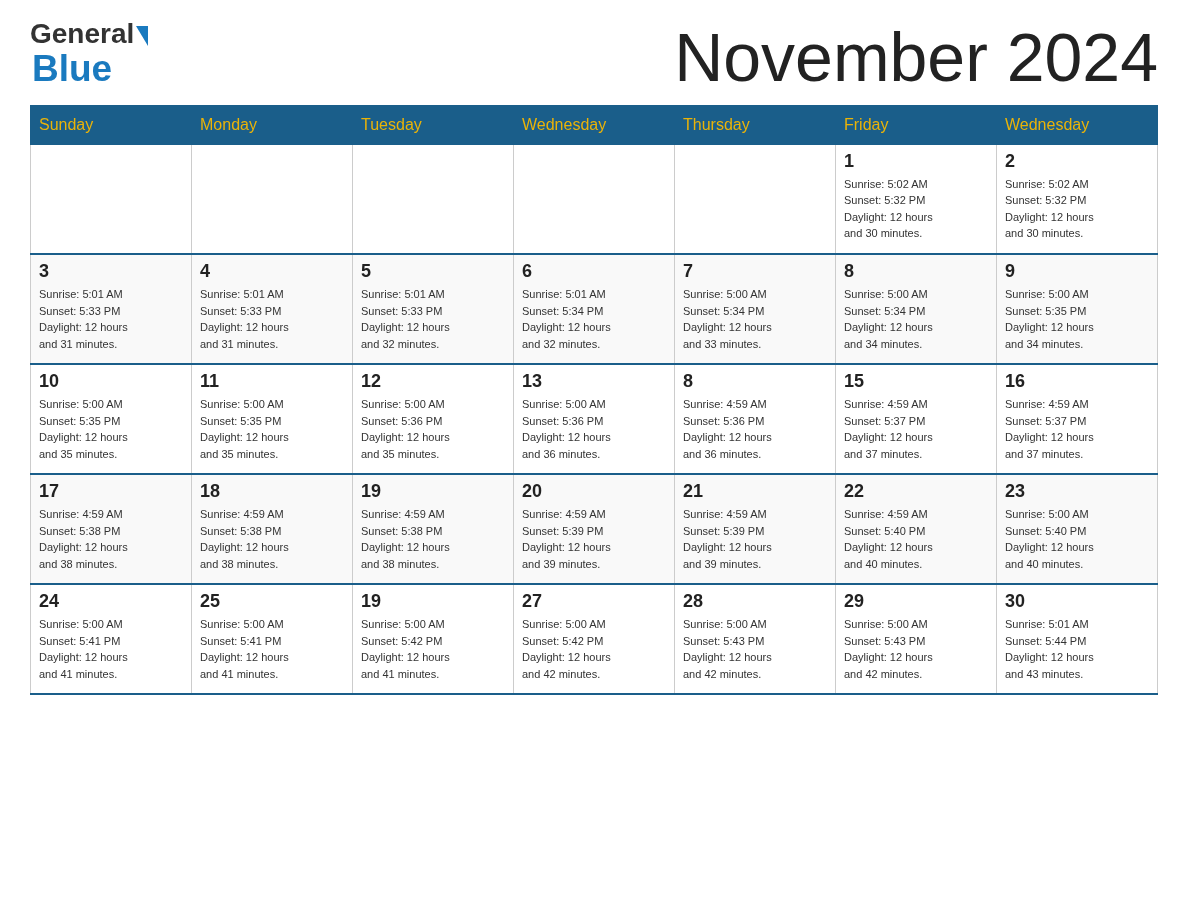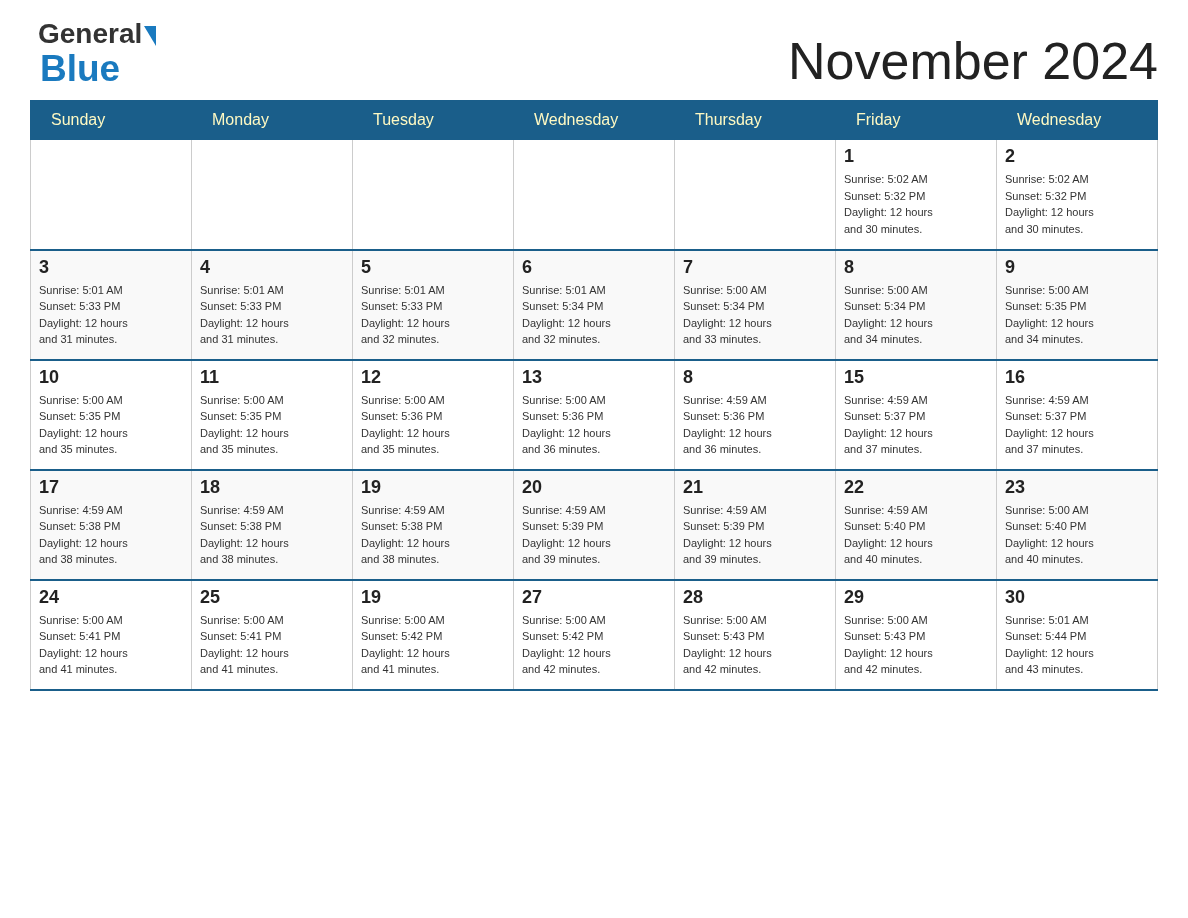--- a/index.html
+++ b/index.html
@@ -6,23 +6,22 @@
     body {
       background: #fff;
       font-family: Arial, sans-serif;
       width: 1188px;
       min-height: 918px;
       padding: 20px 30px;
     }
     .header {
       display: flex;
       justify-content: space-between;
-      align-items: flex-end;
+      align-items: flex-start;
       margin-bottom: 10px;
-      margin-left: 8px;
     }
     .logo {
       display: flex;
       flex-direction: column;
       align-items: flex-start;
     }
     .logo-text {
       display: flex;
       align-items: center;
       font-size: 28px;
@@ -43,41 +42,41 @@
     }
     .logo-blue {
       color: #1a7abf;
       font-size: 28px;
       font-weight: bold;
     }
     .title-section {
       text-align: right;
     }
     .month-title {
-      font-size: 52px;
+      font-size: 68px;
       font-weight: normal;
       color: #222;
       line-height: 1.1;
     }
     .location {
       font-size: 22px;
       color: #555;
       margin-top: 4px;
     }
     .calendar {
       width: 100%;
       border-collapse: collapse;
       margin-top: 10px;
     }
     .calendar thead tr {
       background-color: #1a5e8a;
     }
     .calendar thead th {
-      color: #fef9c3;
-      padding: 10px 20px;
+      color: #eab308;
+      padding: 10px 8px;
       font-size: 16px;
       font-weight: normal;
       text-align: left;
       border: 1px solid #1a5e8a;
     }
     .calendar tbody tr {
       border-bottom: 2px solid #1a5e8a;
     }
     .calendar tbody td {
       vertical-align: top;

